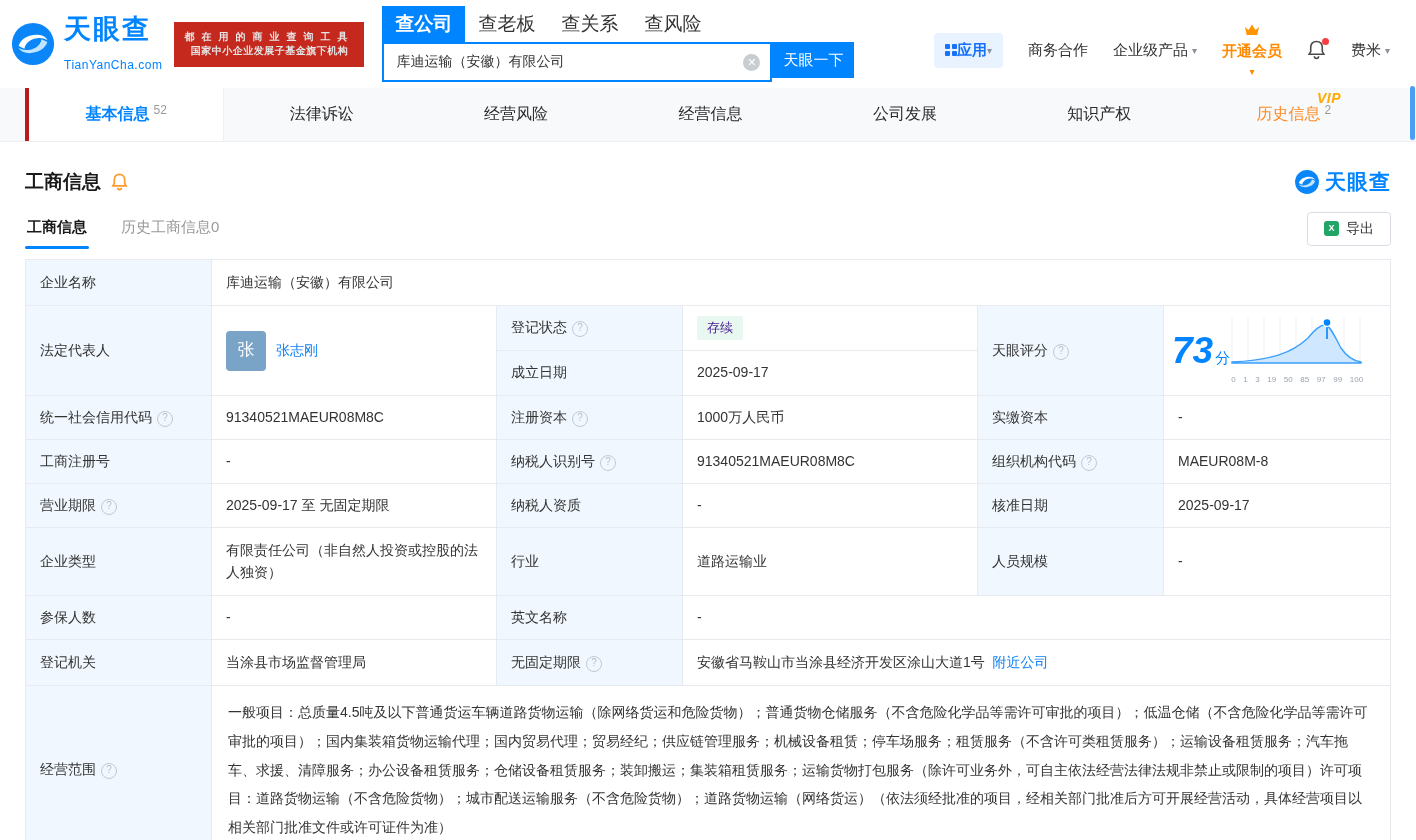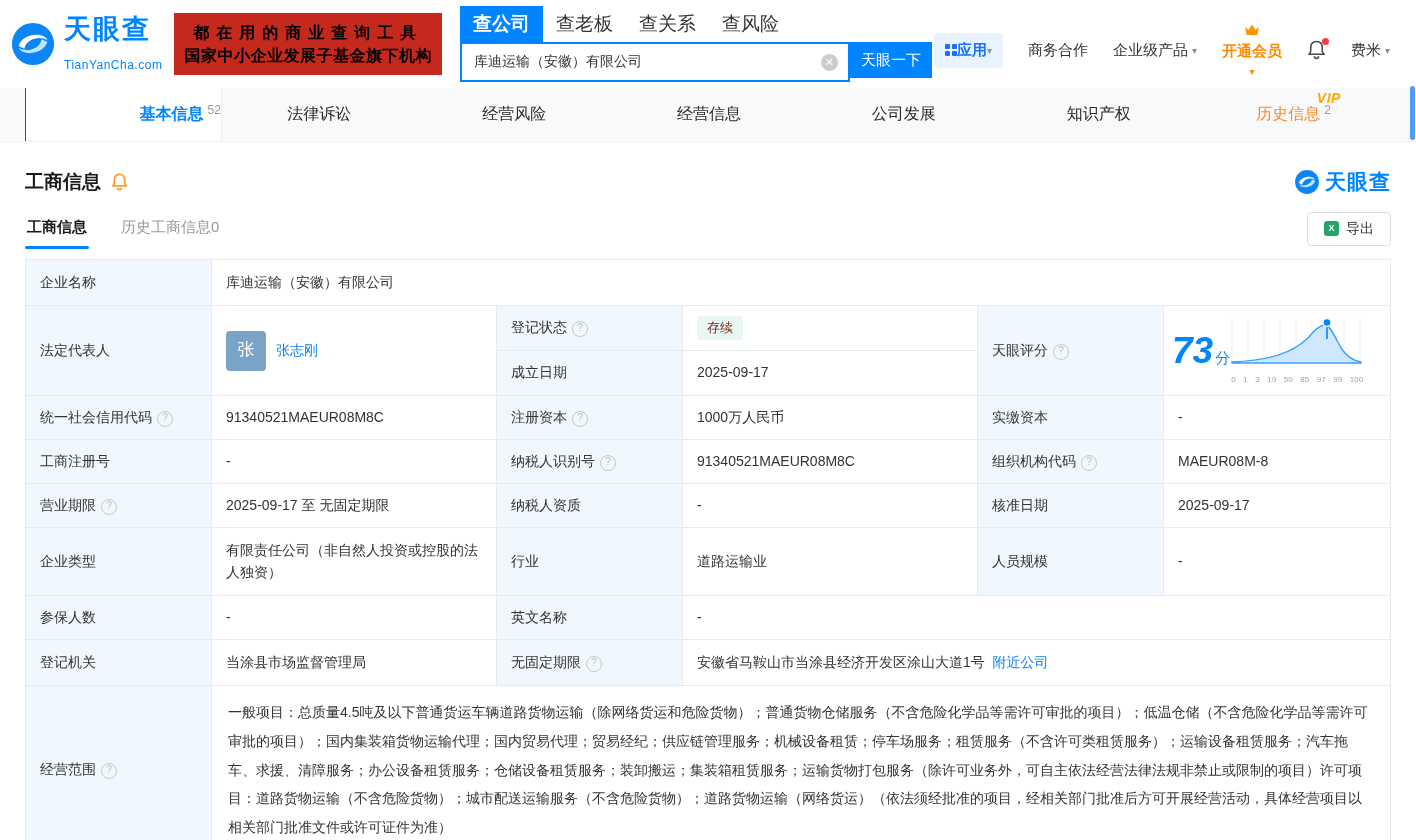--- a/index.html
+++ b/index.html
@@ -4,21 +4,21 @@
 <style>
   html,body{margin:0;padding:0;}
   body{width:1416px;height:840px;overflow:hidden;position:relative;background:#fff;color:#333;
        font-family:"Liberation Sans","DejaVu Sans",sans-serif;font-size:14px;}
 
   
   .header{height:88px;display:flex;align-items:center;padding:0 26px 0 10px;background:#fff;}
   .logo{display:flex;align-items:center;gap:8px;cursor:pointer;}
   .logo-cn{font-size:27px;font-weight:bold;color:#0084ff;letter-spacing:2px;line-height:1;}
   .logo-en{font-size:12px;color:#0084ff;margin-top:15px;letter-spacing:.5px;}
-  .slogan{background:#c5281c;color:#000000;margin-left:12px;padding:8px 10px;font-weight:bold;font-size:16px;text-align:center;line-height:1.45;}
+  .slogan{background:#c5281c;color:#e5e5e5;margin-left:12px;padding:8px 10px;font-weight:bold;font-size:10px;text-align:center;line-height:1.45;}
   .slogan .l1{letter-spacing:7px;white-space:nowrap;}
   .slogan .l2{letter-spacing:.5px;white-space:nowrap;}
 
   .search-area{margin-left:18px;}
   .search-tabs{display:flex;font-size:19px;color:#333;}
   .search-tab{padding:5px 13px;cursor:pointer;}
   .search-tab.active{background:#0084ff;color:#fff;font-weight:bold;}
   .search-row{display:flex;}
   .search-box{width:366px;height:36px;border:2px solid #0084ff;background:#fff;display:flex;align-items:center;padding:0 10px;}
   .search-input{flex:1;border:none;outline:none;font-size:14px;color:#333;background:transparent;font-family:inherit;}
@@ -32,21 +32,21 @@
   .caret{font-size:10px;color:#8a9099;}
   .menu-item{cursor:pointer;display:flex;align-items:center;gap:4px;}
   .vip-link{color:#ff8a00;font-weight:bold;display:flex;align-items:center;gap:5px;cursor:pointer;flex-direction:column;}
   .vip-link .caret{color:#ff8a00;}
   .bell-wrap{position:relative;cursor:pointer;display:flex;align-items:center;}
   .bell-dot{position:absolute;top:-2px;right:-3px;width:7px;height:7px;background:#f53f3f;border-radius:50%;}
 
   
   .nav-row{height:53px;background:#f7f9fa;display:flex;padding:0 25px;border-bottom:1px solid #edeff2;}
   .nav-tab{flex:1;display:flex;align-items:center;justify-content:center;font-size:16px;cursor:pointer;color:#2a2a2a;}
-  .nav-tab.active{background:#fff;color:#0084ff;font-weight:bold;border-left:1px solid #b91c1c;border-right:1px solid #edeff2;justify-content:flex-end;}
+  .nav-tab.active{background:#fff;color:#0084ff;font-weight:bold;border-left:4px solid #b91c1c;border-right:1px solid #edeff2;}
   .tab-inner{position:relative;display:inline-flex;align-items:center;}
   .nav-count{font-size:12px;color:#999;font-weight:normal;margin-left:4px;position:relative;top:-5px;}
   .nav-tab.history{color:#ff8a24;}
   .vip-flag{position:absolute;top:-14px;right:-10px;color:#ffaa00;font-size:14px;font-weight:bold;font-style:italic;letter-spacing:.5px;}
 
   
   .content{padding:0 25px;}
   .section-header{display:flex;align-items:center;margin-top:26px;}
   .section-title{font-size:19px;font-weight:bold;color:#1a1a1a;}
   .notify-bell{margin-left:10px;cursor:pointer;display:flex;}
@@ -62,21 +62,21 @@
 
   
   .info-table{width:100%;border-collapse:collapse;margin-top:10px;table-layout:fixed;}
   .info-table td{border:1px solid #e7ebf0;padding:10px 14px;font-size:14px;color:#333;line-height:1.55;vertical-align:middle;word-break:break-all;}
   td.lbl{background:#f0f7fe;color:#333;}
   .h46{height:46px;} .h45{height:45px;} .h44{height:44px;} .h68{height:68px;}
   .q{display:inline-block;width:14px;height:14px;border:1px solid #c3c9d4;border-radius:50%;color:#b9c0cc;font-size:10px;line-height:12px;text-align:center;margin-left:5px;vertical-align:1px;cursor:pointer;}
   .link{color:#0e80f7;cursor:pointer;text-decoration:none;}
   .rep{display:flex;align-items:center;gap:10px;}
   .avatar{width:40px;height:40px;border-radius:4px;background:#7aa3c8;color:#fff;font-size:17px;display:flex;align-items:center;justify-content:center;flex:0 0 auto;}
-  .status-badge{display:inline-block;background:#e8f8f0;color:#7f1d1d;font-size:13px;padding:2px 10px;border-radius:2px;}
+  .status-badge{display:inline-block;background:#e8f8f0;color:#4c1d95;font-size:13px;padding:2px 10px;border-radius:2px;}
   .score-cell{padding:4px 8px !important;}
   .score-flex{display:flex;align-items:center;}
   .score-big{font-size:37px;font-weight:bold;color:#0084ff;font-style:italic;line-height:1;}
   .score-unit{font-size:15px;color:#0084ff;margin-left:2px;}
   .chart-wrap{width:134px;flex:0 0 auto;}
   .chart-axis{display:flex;justify-content:space-between;font-size:8px;color:#9aa3b0;padding:0 1px;}
   .scope-cell{line-height:2.05 !important;padding:12px 16px !important;}
   .scrollbar-thumb{position:absolute;right:1px;top:86px;width:5px;height:54px;background:#4a9ff5;border-radius:3px;}
 </style>
 </head>

